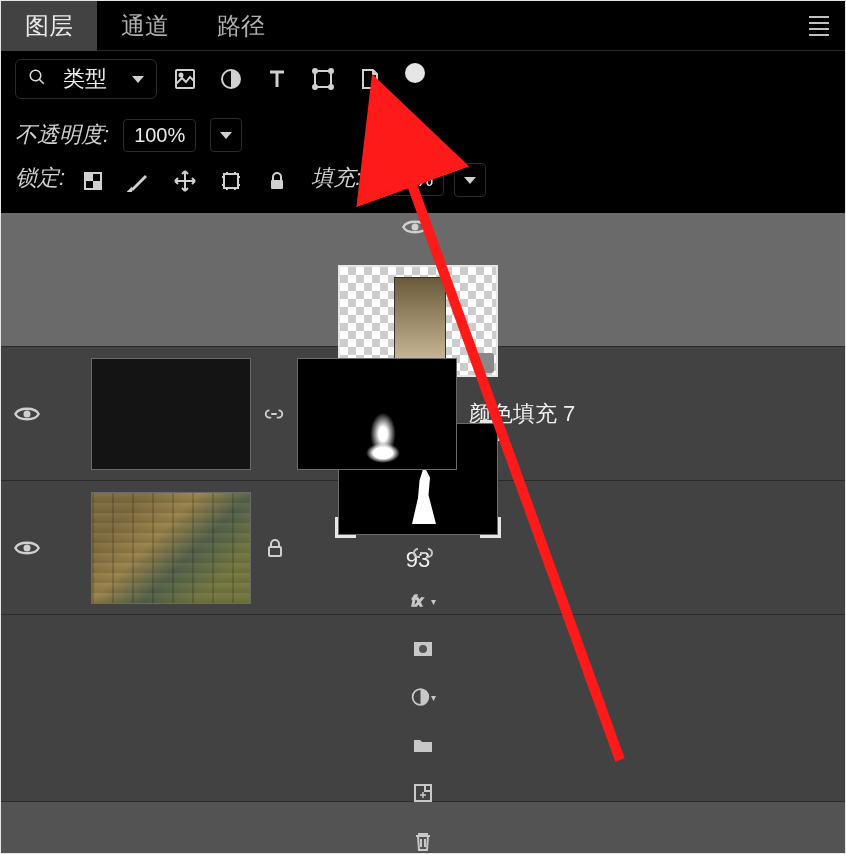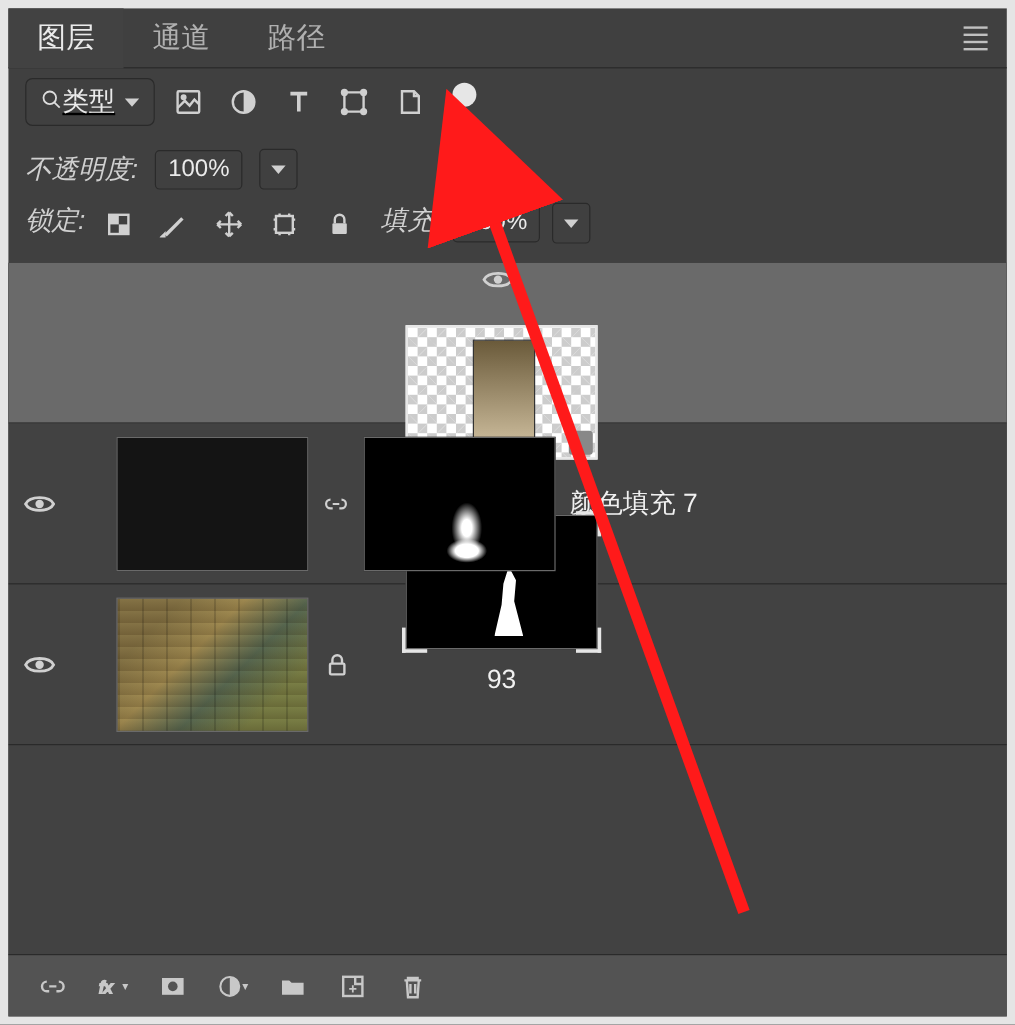--- a/index.html
+++ b/index.html
@@ -1,29 +1,29 @@
 <!DOCTYPE html>
 <html><head>
 <meta charset="utf-8">
 <style>
 * { margin: 0; padding: 0; box-sizing: border-box; font-family: "Microsoft YaHei", sans-serif; }
 body { background: #535353; width: 846px; height: 854px; overflow: hidden; position: relative; }
 
-.panel { background: #404040; display: flex; flex-direction: column; height: 100%; border: 7px solid #e5e5e5; }
+.panel { background: #000000; display: flex; flex-direction: column; height: 100%; border: 1px solid #e5e5e5; }
 
 
 .tab-row { display: flex; align-items: center; height: 50px; border-bottom: 1px solid #2a2a2a; padding-right: 16px; }
 .tab { padding: 0 24px; height: 50px; line-height: 50px; font-size: 24px; color: #b0b0b0; cursor: pointer; }
 .tab.active { background: #424242; color: #eaeaea; }
 .hamburger { margin-left: auto; display: flex; flex-direction: column; gap: 4px; cursor: pointer; }
 .hamburger span { width: 20px; height: 2px; background: #c0c0c0; }
 
 
 .filter-row { display: flex; align-items: center; height: 56px; padding: 0 14px; gap: 10px; }
-.type-select { display: flex; align-items: center; gap: 0; border: 1px solid #2a2a2a; border-radius: 6px; padding: 6px 12px; height: 40px; cursor: pointer; text-decoration: underline; }
+.type-select { display: flex; align-items: center; gap: 17px; border: 1px solid #2a2a2a; border-radius: 6px; padding: 6px 12px; height: 40px; cursor: pointer; text-decoration: underline; }
 .type-select .search-ic { color: #ddd; font-size: 18px; }
 .type-select .lbl { color: #eaeaea; font-size: 22px; }
 .type-select .chev { margin-left: 8px; }
 .icon-btn { width: 36px; height: 36px; display: flex; align-items: center; justify-content: center; cursor: pointer; color: #d0d0d0; }
 .icon-btn svg { width: 24px; height: 24px; fill: none; stroke: #d0d0d0; stroke-width: 2; }
 .toggle-dot { width: 20px; height: 20px; border-radius: 50%; background: #e6e6e6; margin-left: 8px; margin-top: -12px; }
 
 
 .blend-row { display: flex; align-items: center; height: 56px; padding: 0 14px; gap: 14px; }
 .blend-select { display: flex; align-items: center; border: 1px solid #2a2a2a; border-radius: 6px; padding: 6px 14px; height: 40px; width: 198px; justify-content: space-between; cursor: pointer; }
@@ -59,21 +59,21 @@
 .checker .sc-ic { position: absolute; bottom: 2px; right: 2px; width: 20px; height: 20px; background: #888; border-radius: 3px; }
 
 .mask-shape1 { position: absolute; top: 42px; left: 70px; width: 30px; height: 58px; background: #fff; clip-path: polygon(50% 0,70% 20%,65% 50%,90% 100%,10% 100%,30% 55%,35% 25%); }
 .mask-shape2 { position: absolute; bottom: 10px; left: 70px; width: 30px; height: 50px; background: radial-gradient(ellipse at center,#fff 20%,transparent 60%); }
 .mask-shape2b { position: absolute; bottom: 6px; left: 68px; width: 34px; height: 20px; background: radial-gradient(ellipse at center,#fff 40%,transparent 70%); }
 
 .bg-photo { background: linear-gradient(135deg,#8a7a4a 20%,#b09a5a 40%,#4a6a5a 60%,#7a8a4a 80%); position: relative; }
 .bg-photo::after { content: ""; position: absolute; inset: 0; background: repeating-linear-gradient(90deg,rgba(0,0,0,0.15) 0 2px,transparent 2px 20px),repeating-linear-gradient(0deg,rgba(80,60,30,0.4) 60px,rgba(120,100,60,0.3) 70px); }
 
 
-.bottom-bar { display: flex; align-items: center; gap: 24px; height: 52px; padding: 0 24px; border-top: 1px solid #2a2a2a; background: #535353; }
+.bottom-bar { display: flex; align-items: center; justify-content: flex-end; gap: 24px; height: 52px; padding: 0 24px; border-top: 1px solid #2a2a2a; background: #535353; flex-direction: column; }
 .bottom-bar .bic { width: 26px; height: 26px; display: flex; align-items: center; justify-content: center; cursor: pointer; }
 .bottom-bar svg { width: 24px; height: 24px; fill: none; stroke: #c8c8c8; stroke-width: 2; }
 
 
 .arrow { position: absolute; pointer-events: none; z-index: 100; }
 </style>
 </head>
 <body>
 
 <div class="panel">

